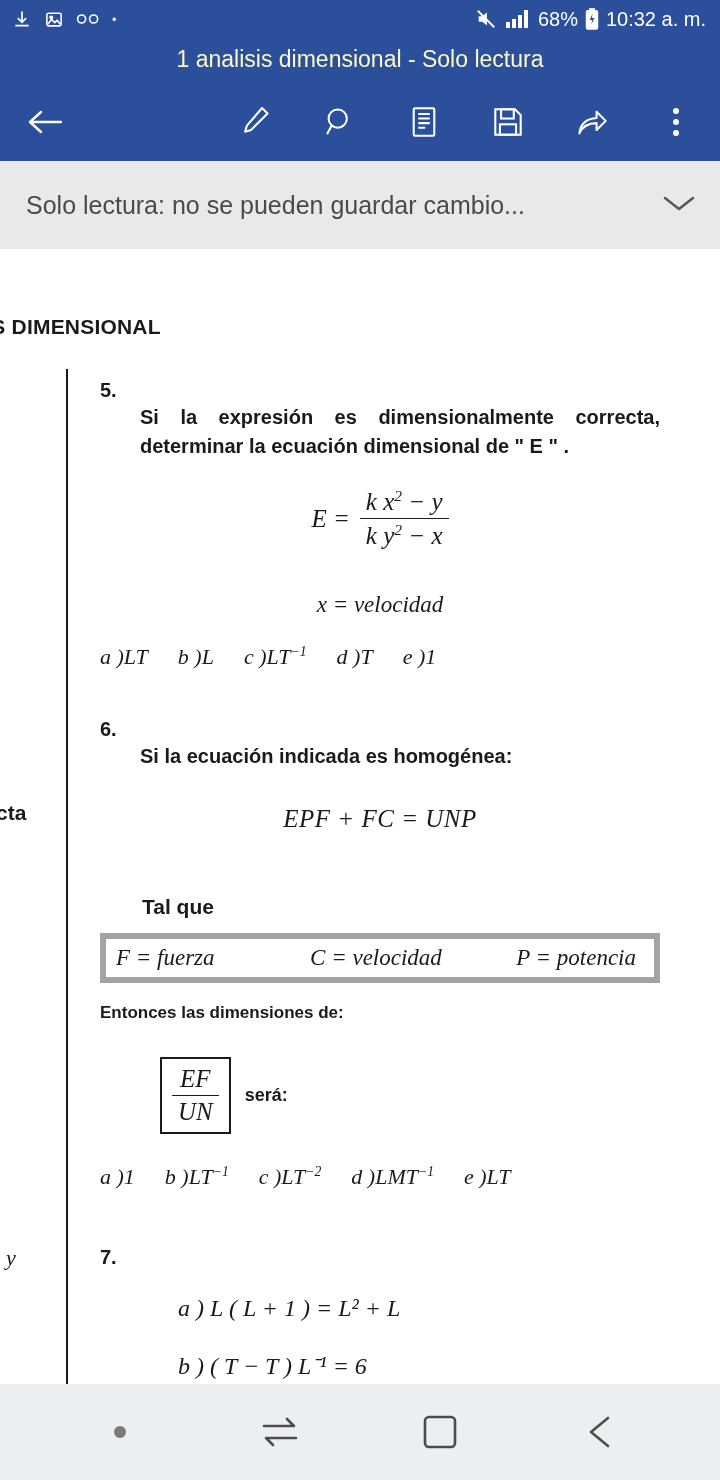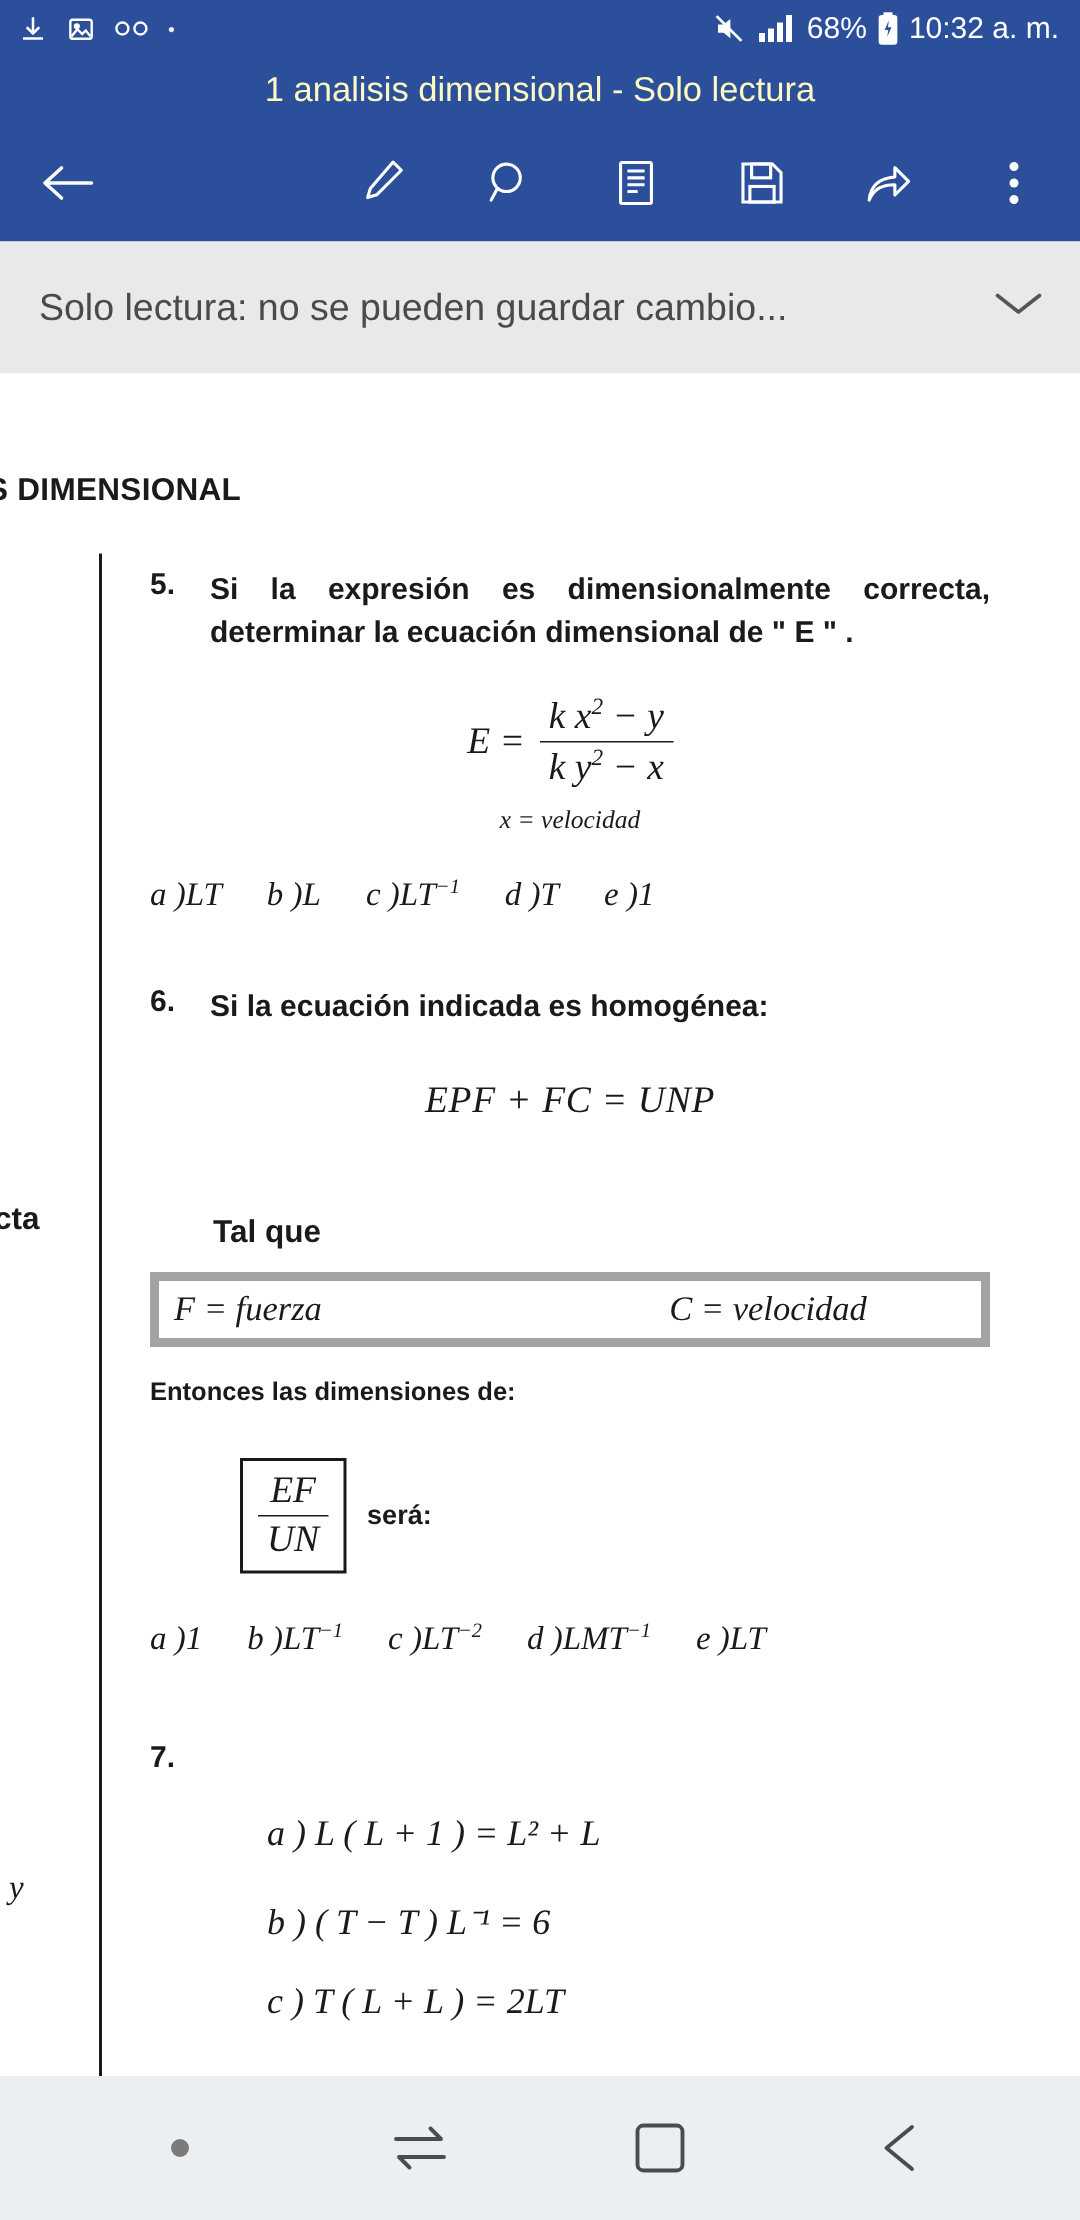--- a/index.html
+++ b/index.html
@@ -58,32 +58,32 @@
     background: #1a1a1a;
   }
   .left-frag { position: absolute; font-size: 21px; font-weight: 600; }
   .left-frag.cta { left: -4px; top: 552px; }
   .left-frag.y   { left: 6px; top: 996px; font-style: italic; font-weight: 400; font-family: "Liberation Serif", serif; font-size: 22px; }
 
   .content { position: absolute; left: 100px; top: 130px; width: 560px; }
 
   .q { display: flex; margin-bottom: 4px; }
   .q-num { width: 40px; font-weight: bold; font-size: 20px; flex: none; }
-  .q-text { font-weight: bold; font-size: 20px; text-align: justify; line-height: 1.45; }
+  .q-text { font-weight: bold; font-size: 20px; text-align: justify; line-height: 1.45; margin-top: 24px; }
   .q-text.small { font-weight: bold; font-size: 17px; }
 
   .math { font-family: "Liberation Serif", serif; font-style: italic; }
 
   .frac { display: inline-block; vertical-align: middle; text-align: center; }
   .frac .num { display: block; padding: 0 6px 2px; border-bottom: 1.5px solid #1a1a1a; }
   .frac .den { display: block; padding: 2px 6px 0; }
   sup.ex { font-size: .62em; vertical-align: super; font-style: italic; }
 
   .eq-block { margin: 26px 0 0; font-size: 25px; display: flex; justify-content: center; align-items: center; gap: 10px; }
-  .x-vel { margin-top: 10px; text-align: center; font-size: 17px; }
+  .x-vel { margin-top: 41px; text-align: center; font-size: 23px; }
   .options { margin-top: 26px; font-size: 22px; display: flex; gap: 30px; }
 
   .spacer-48 { height: 48px; }
 
   .eq-plain { text-align: center; font-size: 25px; margin-top: 34px; letter-spacing: .5px; }
 
   .talque { font-weight: bold; font-size: 21px; margin: 62px 0 0 42px; }
 
   .defbox {
     margin-top: 14px; border: 6px solid #a3a3a3; height: 50px;
@@ -276,20 +276,21 @@
         <div class="q-text">Si la ecuación indicada es homogénea:</div>
       </div>
 
       <div class="eq-plain math">EPF  +  FC  =  UNP</div>
 
       <div class="talque">Tal que</div>
 
       <div class="defbox math">
         <span>F  =  fuerza</span>
         <span>C  =  velocidad</span>
+        <span>P  =  potencia</span>
       </div>
 
       <div class="entonces">Entonces las dimensiones de:</div>
 
       <div class="bracket-row">
         <span class="bracket math">
           <span class="frac">
             <span class="num">EF</span>
             <span class="den">UN</span>
           </span>

